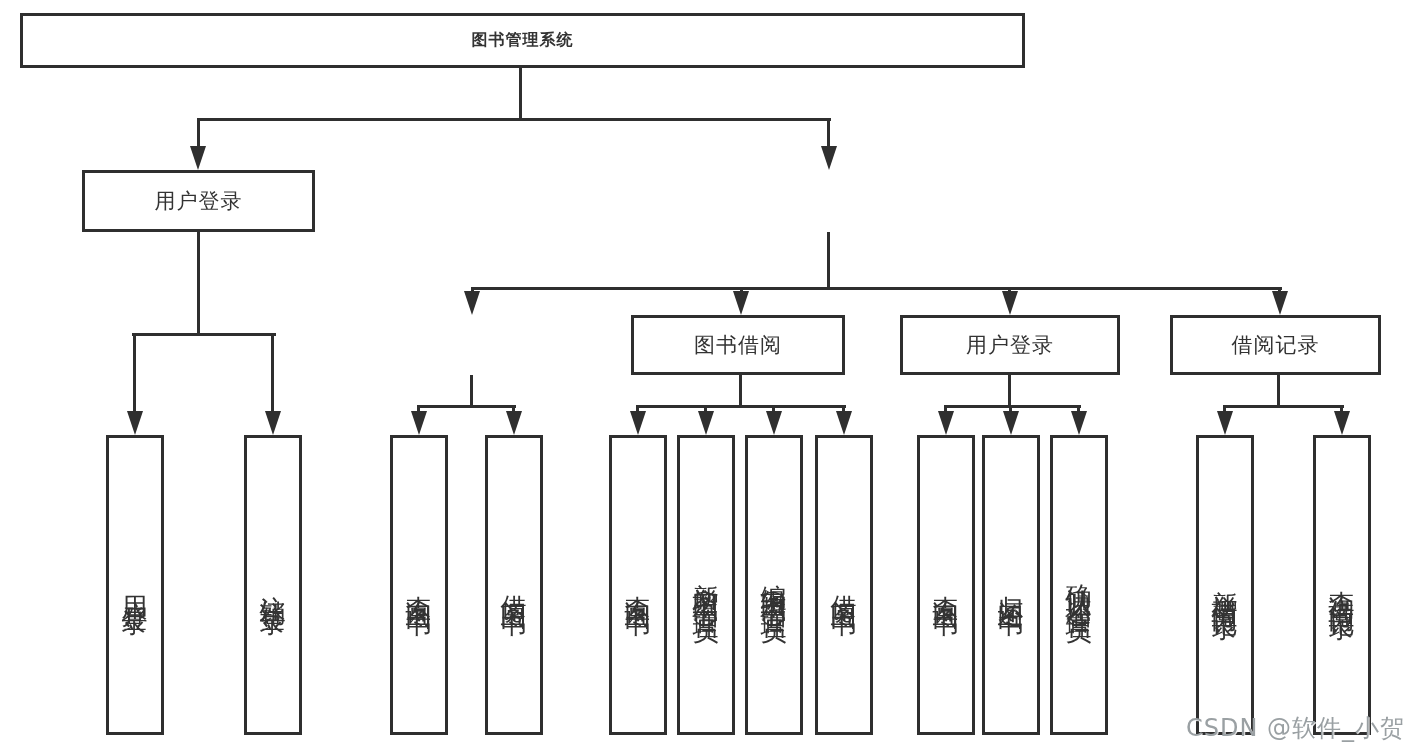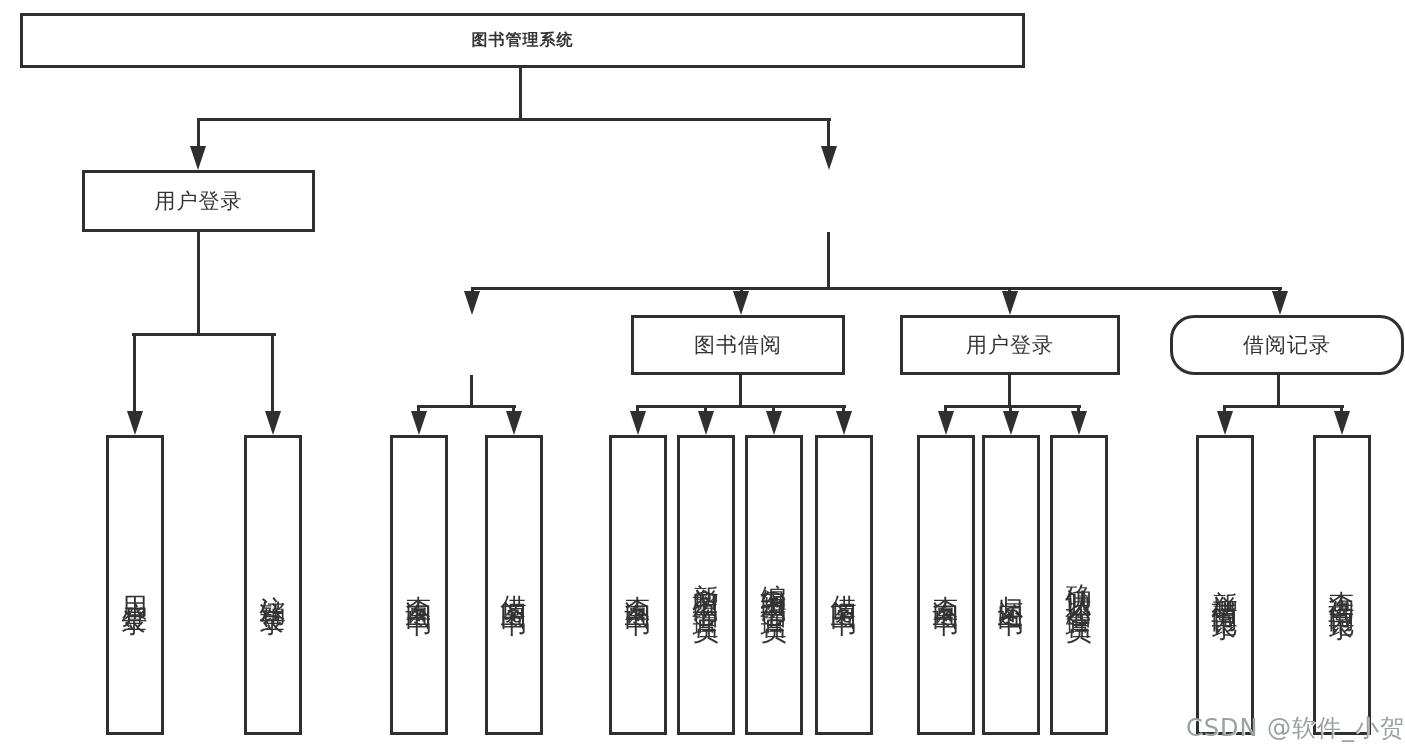--- a/index.html
+++ b/index.html
@@ -81,21 +81,21 @@
   <div class="head" style="left:1002px;top:291px;"></div>
   <div class="shaft" style="left:1278px;top:287px;height:10px;"></div>
   <div class="head" style="left:1272px;top:291px;"></div>
 
   <div class="box" style="left:631px;top:315px;width:214px;height:60px;">
     <span class="hlabel">图书借阅</span>
   </div>
   <div class="box" style="left:900px;top:315px;width:220px;height:60px;">
     <span class="hlabel">用户登录</span>
   </div>
-  <div class="box" style="left:1170px;top:315px;width:234px;height:60px;border-radius:24px;">
+  <div class="box" style="left:1170px;top:315px;width:211px;height:60px;">
     <span class="hlabel">借阅记录</span>
   </div>
 
   <div class="vline" style="left:470px;top:375px;height:33px;"></div>
   <div class="hline" style="left:417px;top:405px;width:99px;"></div>
   <div class="shaft" style="left:417px;top:405px;height:10px;"></div>
   <div class="head" style="left:411px;top:411px;"></div>
   <div class="shaft" style="left:512px;top:405px;height:10px;"></div>
   <div class="head" style="left:506px;top:411px;"></div>
 

